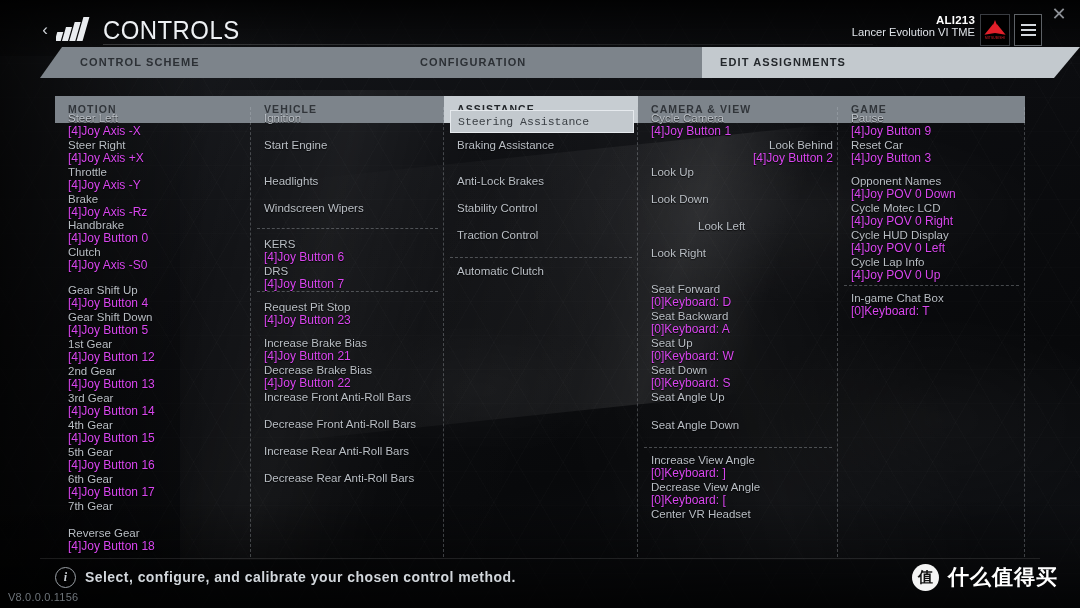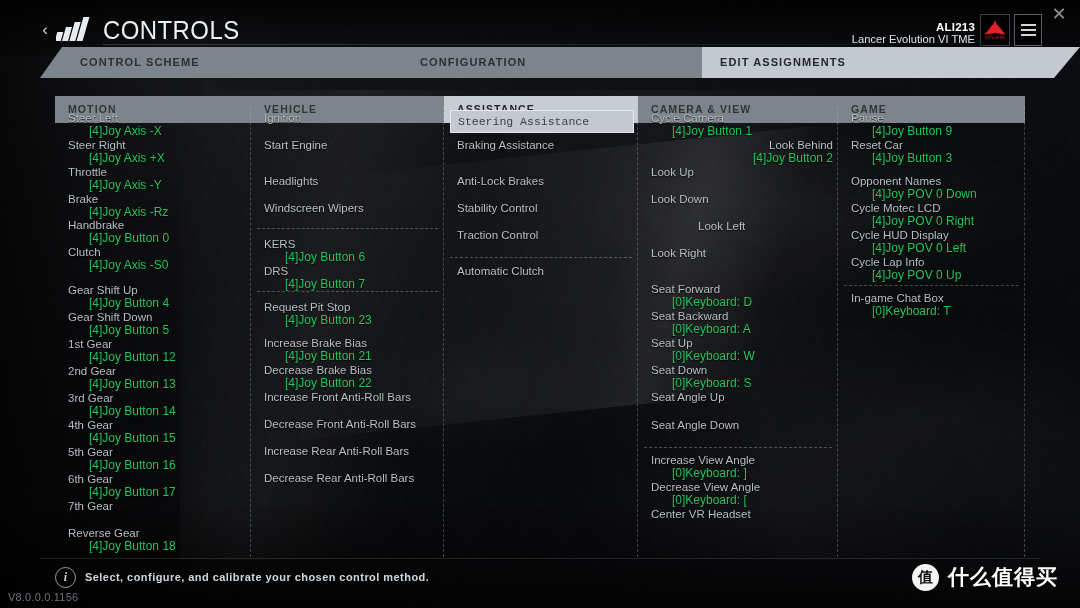--- a/index.html
+++ b/index.html
@@ -68,21 +68,21 @@
     font-size:26px;letter-spacing:.5px;color:#edf0f3;font-weight:400;
     font-family:"Liberation Sans", sans-serif;transform:scaleX(.92);transform-origin:left center;
   }
   .title-rule{
     position:absolute;left:103px;top:44px;width:770px;height:1px;
     background:linear-gradient(90deg,rgba(255,255,255,.18),rgba(255,255,255,.05));
   }
 
   
   .userblock{position:absolute;right:38px;top:14px;height:32px;display:flex;align-items:flex-end;}
-  .user-names{display:flex;flex-direction:column;align-items:flex-end;line-height:1.05;padding-bottom:1px;}
+  .user-names{display:flex;flex-direction:column;align-items:flex-end;line-height:1.05;padding-bottom:8px;}
   .user-id{font-size:11.5px;font-weight:bold;color:#fff;letter-spacing:.2px;}
   .user-car{font-size:11.5px;color:#dfe3e8;letter-spacing:0px;transform:scaleX(.97);transform-origin:right center;}
   .brand-badge{
     width:28px;height:30px;margin-left:5px;background:#000;border:1px solid #3a3d42;
     display:flex;flex-direction:column;align-items:center;justify-content:center;
   }
   .brand-badge .tri{position:relative;width:20px;height:16px;}
   .brand-badge .tri span{position:absolute;width:0;height:0;border-left:5px solid transparent;border-right:5px solid transparent;border-bottom:13px solid #e2202a;}
   .brand-badge .tri span:nth-child(1){left:5px;top:0;transform:rotate(0deg);}
   .brand-badge .tri span:nth-child(2){left:0px;top:5px;transform:rotate(-120deg);}
@@ -126,44 +126,43 @@
   .col .vline{
     position:absolute;right:0;top:0;width:0;height:450px;
     border-right:1px dashed rgba(190,196,202,.30);
   }
   .entry{position:absolute;left:13px;width:calc(100% - 18px);}
   .entry .label{
     display:block;font-size:11.5px;color:#b9bec4;line-height:13px;white-space:nowrap;
     text-shadow:0 1px 1px rgba(0,0,0,.8);
   }
   .entry .bind{
-    display:block;font-size:12px;color:#22c55e;line-height:13px;white-space:nowrap;font-weight:400;
+    display:block;font-size:12px;color:#d946ef;line-height:13px;white-space:nowrap;font-weight:400;
     text-shadow:0 1px 1px rgba(0,0,0,.9);
-    margin-left:21px;
   }
   .entry.sel{
     left:6px;width:calc(100% - 10px);
     background:#c3c9ce;border:1px solid #e6eaee;box-sizing:border-box;
     padding:4px 0 4px 7px;
   }
   .entry.sel .label{color:#3c4146;text-shadow:none;}
   .hsep{
     position:absolute;left:6px;width:calc(100% - 12px);height:0;
     border-top:1px dashed rgba(190,196,202,.34);
   }
 
   
   .footer-rule{position:absolute;left:40px;top:558px;width:1000px;height:1px;background:rgba(255,255,255,.10);}
   .footer{position:absolute;left:55px;top:566px;height:22px;display:flex;align-items:center;gap:9px;}
   .info-icon{
     width:19px;height:19px;border-radius:50%;border:1.6px solid #9aa0a6;
     color:#cfd4d9;font-size:12px;font-weight:bold;font-style:italic;
     display:flex;align-items:center;justify-content:center;font-family:"Liberation Serif",serif;
   }
-  .footer-text{font-size:11px;font-weight:bold;color:#d2d7dc;letter-spacing:.45px;}
+  .footer-text{font-size:14px;font-weight:bold;color:#d2d7dc;letter-spacing:.45px;}
   .version{position:absolute;left:8px;top:591px;font-size:11px;color:#6e747a;letter-spacing:.2px;}
 
   
   .watermark{position:absolute;right:22px;top:563px;display:flex;align-items:center;gap:9px;}
   .wm-circle{
     width:27px;height:27px;border-radius:50%;background:#f4f4f4;color:#111;
     display:flex;align-items:center;justify-content:center;font-size:15px;font-weight:bold;
   }
   .wm-text{font-size:21px;font-weight:bold;color:#fff;letter-spacing:1px;}
 </style>

